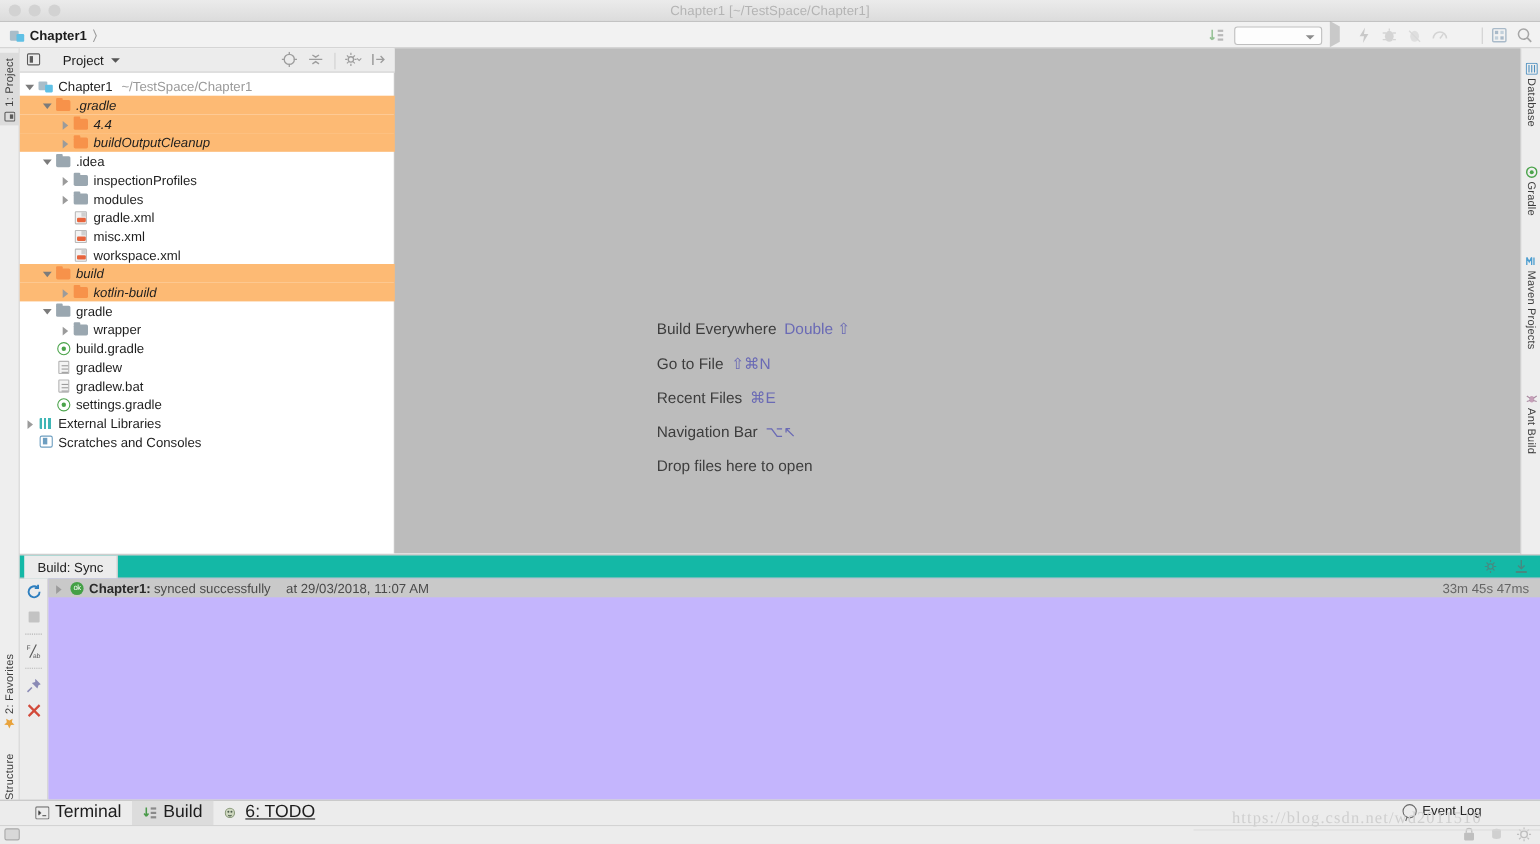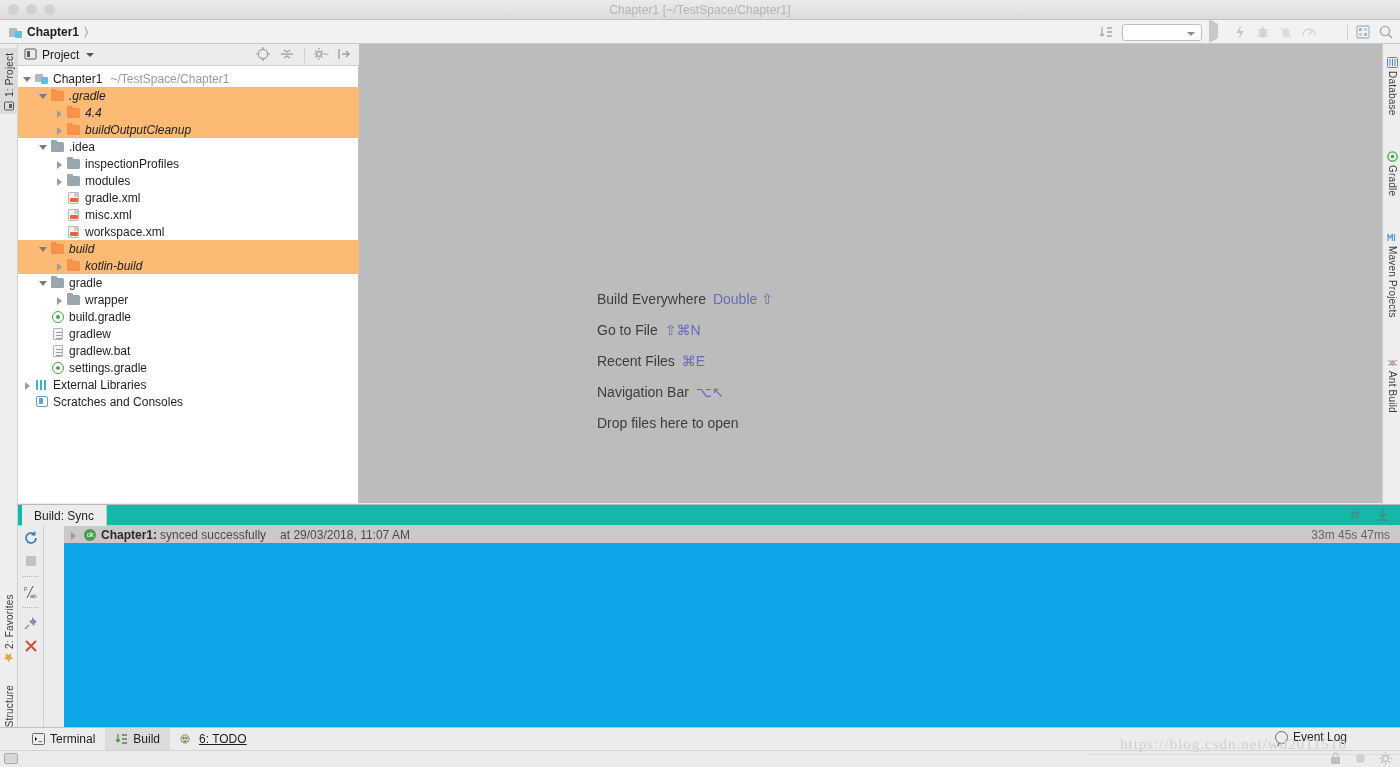--- a/index.html
+++ b/index.html
@@ -76,21 +76,21 @@
   
   .proj-pane{
     position:absolute; left:18px; top:44px; width:341px; height:459px;
     background:#ffffff; border-right:1px solid #c2c2c2;
   }
   .proj-head{
     position:absolute; left:0; top:0; width:341px; height:22px;
     background:#ececec; border-bottom:1px solid #d2d2d2;
     display:flex; align-items:center;
   }
-  .proj-title{ font-size:12px; color:#1c1c1c; margin-left:24px; }
+  .proj-title{ font-size:12px; color:#1c1c1c; margin-left:39px; }
   .proj-caret{
     margin-left:7px; width:0;height:0;
     border-left:4px solid transparent;border-right:4px solid transparent;border-top:4px solid #555;
   }
   .proj-head-ic{ position:absolute; top:3px; }
   .ph-ic1{ left:6px; }
   .proj-tools{ position:absolute; right:6px; top:0; height:22px; display:flex; align-items:center; gap:8px; }
 
   .tree{ position:absolute; left:0; top:22px; width:341px; bottom:0; padding-top:4px; }
   .trow{
@@ -169,21 +169,21 @@
   .build-tools{ position:absolute; right:8px; top:0; height:21px; display:flex; align-items:center; gap:11px; }
 
   .build-side{
     position:absolute; left:0; top:21px; width:26px; bottom:0; background:#ececec;
     border-right:1px solid #cfcfcf; display:flex; flex-direction:column; align-items:center; padding-top:4px; gap:7px;
   }
   .bs-ic{ width:16px; height:16px; position:relative; }
   .bs-div{ width:15px; height:0; border-top:1px dotted #b3b3b3; }
 
   .build-body{
-    position:absolute; left:26px; top:21px; right:0; bottom:0; background:#0ea5e9;margin-left:20px;
+    position:absolute; left:26px; top:21px; right:0; bottom:0; background:#c4b5fd;
   }
   .build-row{
     position:relative; height:17px; background:#c9c9c9; display:flex; align-items:center;
     font-size:12px; padding-left:5px;
   }
   .ok-badge{
     width:12px;height:12px;border-radius:50%;background:#44a046;color:#fff;font-size:7px;
     display:flex;align-items:center;justify-content:center;margin-right:5px; letter-spacing:-.5px;
   }
   .br-name{ font-weight:bold; color:#2a2a2a; }
@@ -192,21 +192,21 @@
   .br-dur{ position:absolute; right:10px; color:#666; }
 
   
   .statusbar{
     position:absolute; left:0; bottom:0; width:1400px; height:40px; background:#ececec;
     border-top:1px solid #c1c1c1;
   }
   .sb-tabs{ position:absolute; left:22px; top:0; height:22px; display:flex; align-items:center; }
   .sb-tab{
     height:22px; padding:0 10px; display:flex; align-items:center; gap:5px;
-    font-size:12px; color:#1d1d1d;text-align:right;
+    font-size:16px; color:#1d1d1d;text-align:right;
   }
   .sb-tab.active{ background:#dcdcdc; }
   .sb-underline{ text-decoration:underline; }
   .sb-sep{ position:absolute; left:0; top:22px; width:1400px; height:1px; background:#d3d3d3; }
   .sb-left-ic{ position:absolute; left:4px; top:25px; width:14px; height:11px; background:#d8d8d8; border:1px solid #a9a9a9; border-radius:2px; }
   .eventlog{
     position:absolute; right:53px; top:2px; display:flex; align-items:center; gap:5px;
     font-size:12px; color:#262626;
   }
   .bell{ width:13px;height:13px;border:1.3px solid #6a6a6a;border-radius:50%; position:relative; }

